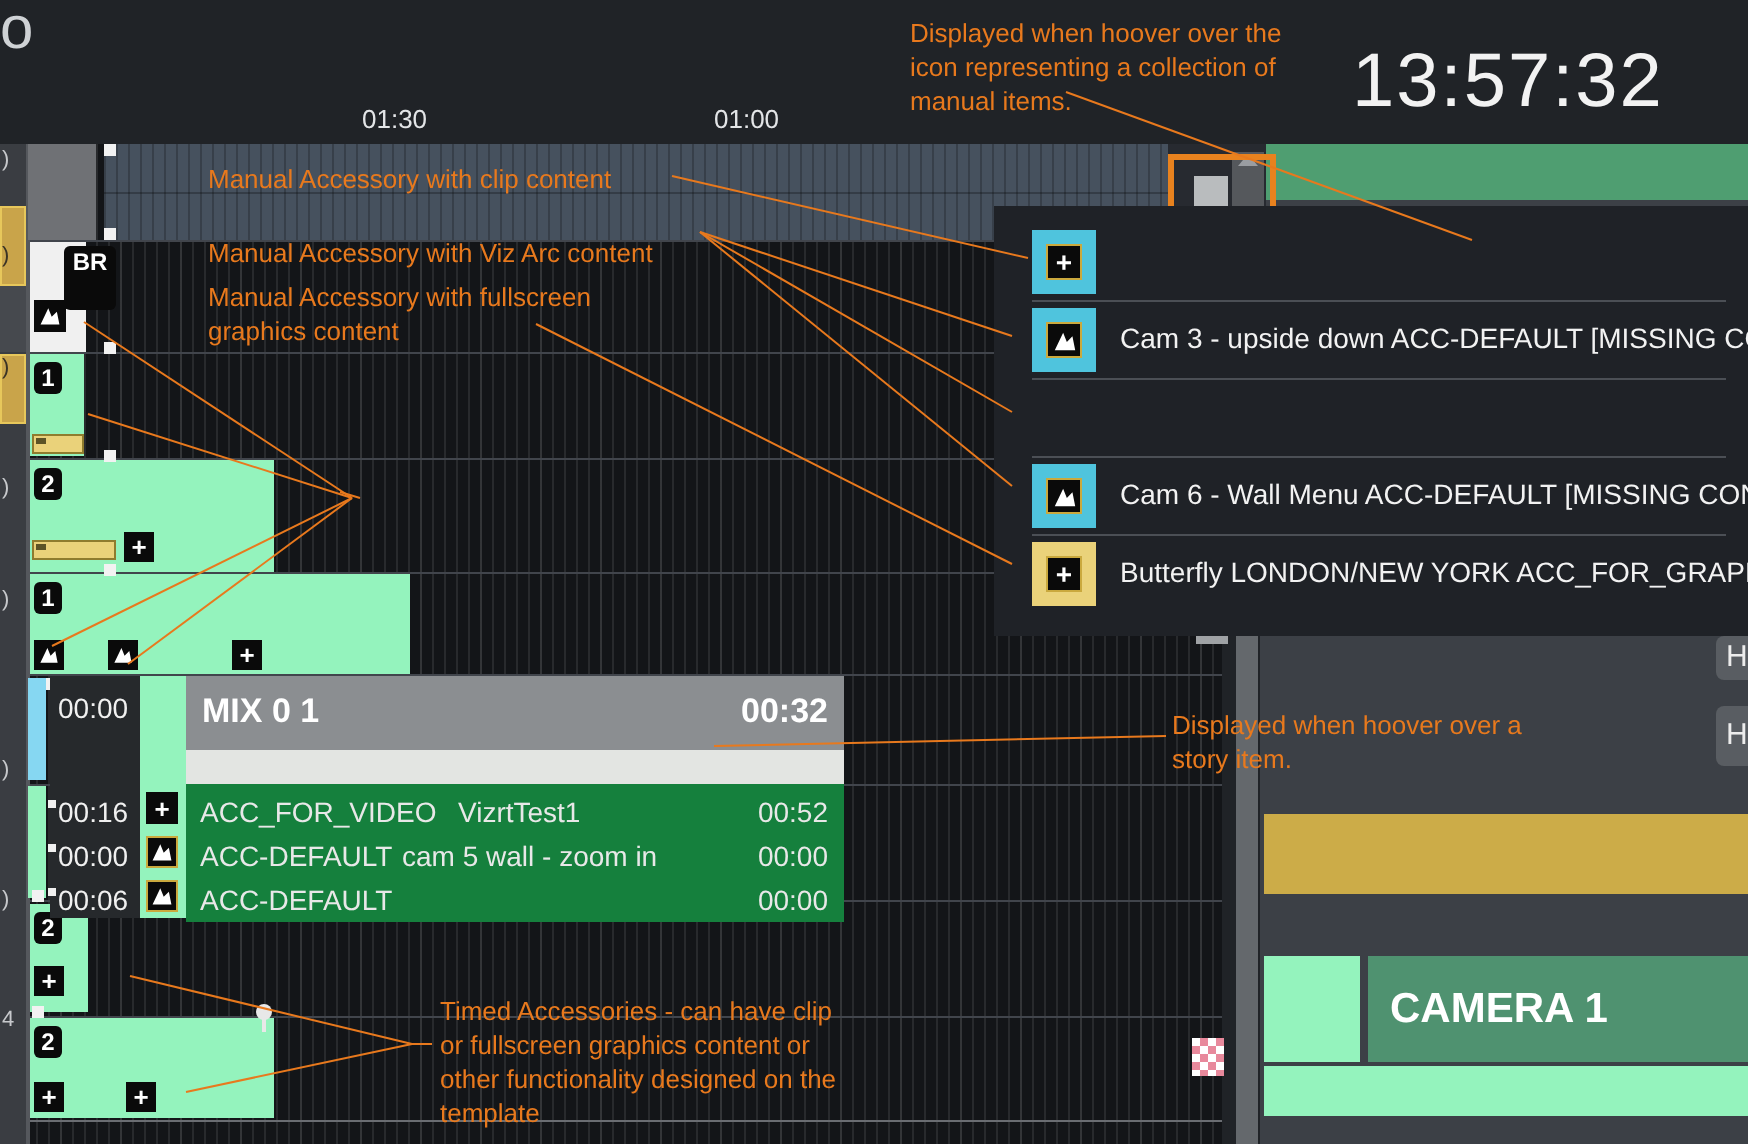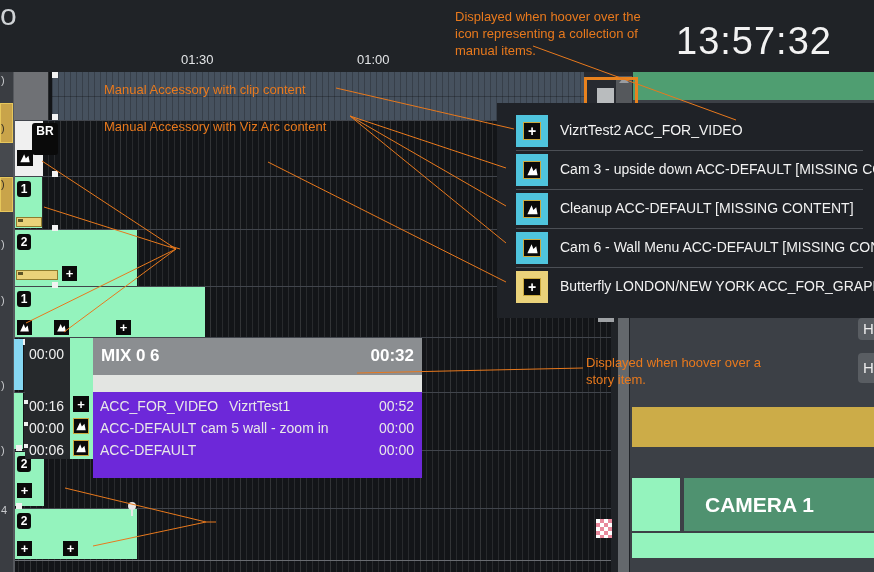--- a/index.html
+++ b/index.html
@@ -40,40 +40,40 @@
   .pin{width:8px;height:8px;border-radius:50%;background:#e8e8e8;}
   .pin-stem{width:2px;height:7px;background:#e8e8e8;}
   
   .br-block{left:15px;top:121px;width:28px;height:55px;background:#f0f0f0;}
   
   .st-timecol{left:25px;top:338px;width:45px;height:121px;background:#26292c;color:#f0f0f0;font-size:14px;}
   .st-greencol{left:70px;top:338px;width:23px;height:121px;background:#94f3bd;}
   .st-main{left:93px;top:338px;width:329px;height:121px;}
   .st-header{position:absolute;left:0;top:0;width:329px;height:37px;background:#8b8e91;color:#fff;}
   .st-progress{position:absolute;left:0;top:37px;width:329px;height:17px;background:#e3e5e2;}
-  .st-rows{position:absolute;left:0;top:54px;width:329px;height:86px;background:#6d28d9;color:#e8e8e8;font-size:14px;text-decoration:underline;}
+  .st-rows{position:absolute;left:0;top:54px;width:329px;height:69px;background:#15803d;color:#e8e8e8;font-size:14px;text-decoration:underline;}
   .st-row{position:absolute;left:0;width:329px;height:22px;line-height:22px;}
   .tick{width:4px;height:4px;background:#f0f0f0;}
   
   .popup{left:497px;top:103px;width:377px;height:215px;background:#1f2227;}
   .popup-item{position:absolute;left:0;width:377px;height:39px;}
   .popup-icon{position:absolute;left:19px;top:4px;width:32px;height:32px;display:flex;align-items:center;justify-content:center;}
   .popup-icon .inner{width:18px;height:18px;background:#0a0a0a;border:1px solid #caa93e;box-sizing:border-box;
                      color:#fff;display:flex;align-items:center;justify-content:center;font-weight:bold;font-size:14px;}
   .popup-label{position:absolute;left:63px;top:0;height:39px;line-height:39px;color:#f2f2f2;font-size:14px;white-space:nowrap;}
   .popup-sep{position:absolute;left:19px;width:347px;height:1px;background:#4b4f55;}
   
   .panel{left:630px;top:100px;width:244px;height:472px;background:#3c4046;}
   .scrollbar{left:618px;top:318px;width:11px;height:254px;background:#64686c;}
   .scroll-nub{left:598px;top:315px;width:16px;height:7px;background:#9fa2a5;}
   .green-bar{left:633px;top:72px;width:241px;height:28px;background:#4f9e71;}
   .gold-bar{left:632px;top:407px;width:242px;height:40px;background:#ccac48;}
   .cam-cell{left:632px;top:478px;width:48px;height:53px;background:#94f3bd;}
   .cam-block{left:684px;top:478px;width:190px;height:53px;background:#4f9270;color:#fff;
-             font-weight:bold;font-size:21px;line-height:53px;padding-left:21px;box-sizing:border-box;}
+             font-weight:bold;font-size:21px;line-height:53px;padding-left:11px;box-sizing:border-box;}
   .green-strip{left:632px;top:533px;width:242px;height:25px;background:#94f3bd;}
   .side-btn{background:#595d62;border-radius:4px 0 0 4px;color:#ececec;font-size:15px;
             line-height:22px;padding-left:5px;overflow:hidden;}
   .checker{left:596px;top:519px;width:16px;height:19px;
            background:repeating-conic-gradient(#e8899c 0% 25%, #ffffff 0% 50%);background-size:8px 8px;}
   
   .dark-behind{left:584px;top:72px;width:49px;height:48px;background:#272a30;}
   .coll-lightsq{left:597px;top:88px;width:17px;height:16px;background:#b9bcbe;}
   .coll-graycol{left:616px;top:76px;width:16px;height:27px;background:#55585c;}
   .coll-tri{left:619px;top:77px;width:0;height:0;border-left:5px solid transparent;
@@ -205,21 +205,21 @@
         <path d="M1.5 12 L6 2.5 L8 7.5 L11 4.5 L12.5 12 Z" fill="#fff"></path>
       </svg>
   </div>
   <div class="abs icon-sq" style="left:73px;top:440px;width:16px;height:16px;">
     <svg class="vizsvg" width="12" height="12" viewBox="0 0 14 14">
         <path d="M1.5 12 L6 2.5 L8 7.5 L11 4.5 L12.5 12 Z" fill="#fff"></path>
       </svg>
   </div>
   <div class="abs st-main">
     <div class="st-header">
-      <span style="position:absolute;left:8px;top:8px;font-weight:bold;font-size:17px;">MIX 0 6</span>
+      <span style="position:absolute;left:8px;top:8px;font-weight:bold;font-size:17px;">MIX 0 1</span>
       <span style="position:absolute;right:8px;top:8px;font-weight:bold;font-size:17px;">00:32</span>
     </div>
     <div class="st-progress"></div>
     <div class="st-rows">
       <div class="st-row" style="top:3px;">
         <span style="position:absolute;left:7px;">ACC_FOR_VIDEO</span>
         <span style="position:absolute;left:136px;">VizrtTest1</span>
         <span style="position:absolute;right:8px;">00:52</span>
       </div>
       <div class="st-row" style="top:25px;">
@@ -252,44 +252,33 @@
   <div class="abs coll-tri"></div>
   <div class="abs hl-box"></div>
 
   <div class="abs popup">
     <div class="popup-item" style="top:8px;">
       <div class="popup-icon" style="background:#4fc4dd;">
           <div class="inner">
             <span>+</span>
           </div>
         </div>
-      <div class="popup-label">VizrtTest2 ACC_FOR_VIDEO</div>
     </div>
     <div class="popup-sep" style="top:47px;"></div>
     <div class="popup-item" style="top:47px;">
       <div class="popup-icon" style="background:#4fc4dd;">
           <div class="inner">
         <svg class="vizsvg" width="13" height="13" viewBox="0 0 14 14">
               <path d="M1.5 12 L6 2.5 L8 7.5 L11 4.5 L12.5 12 Z" fill="#fff"></path>
             </svg>
           </div>
         </div>
       <div class="popup-label">Cam 3 - upside down ACC-DEFAULT [MISSING CONTENT]</div>
     </div>
     <div class="popup-sep" style="top:86px;"></div>
-    <div class="popup-item" style="top:86px;">
-      <div class="popup-icon" style="background:#4fc4dd;">
-          <div class="inner">
-        <svg class="vizsvg" width="13" height="13" viewBox="0 0 14 14">
-              <path d="M1.5 12 L6 2.5 L8 7.5 L11 4.5 L12.5 12 Z" fill="#fff"></path>
-            </svg>
-          </div>
-        </div>
-      <div class="popup-label">Cleanup ACC-DEFAULT [MISSING CONTENT]</div>
-    </div>
     <div class="popup-sep" style="top:125px;"></div>
     <div class="popup-item" style="top:125px;">
       <div class="popup-icon" style="background:#4fc4dd;">
           <div class="inner">
         <svg class="vizsvg" width="13" height="13" viewBox="0 0 14 14">
               <path d="M1.5 12 L6 2.5 L8 7.5 L11 4.5 L12.5 12 Z" fill="#fff"></path>
             </svg>
           </div>
         </div>
       <div class="popup-label">Cam 6 - Wall Menu ACC-DEFAULT [MISSING CONTENT]</div>
@@ -323,16 +312,22 @@
       <line x1="206" y1="522" x2="216" y2="522"></line>
       <line x1="170" y1="246" x2="180" y2="249"></line>
     </g>
   </svg>
 
   <div class="abs ann" style="left:455px;top:8px;width:200px;">Displayed when hoover over the
 icon representing a collection of
 manual items.</div>
   <div class="abs ann" style="left:104px;top:81px;width:260px;">Manual Accessory with clip content</div>
   <div class="abs ann" style="left:104px;top:108px;width:280px;margin-top:10px;">Manual Accessory with Viz Arc content</div>
+  <div class="abs ann" style="left:104px;top:140px;width:200px;">Manual Accessory with fullscreen
+graphics content</div>
   <div class="abs ann" style="left:586px;top:354px;width:210px;">Displayed when hoover over a
 story item.</div>
+  <div class="abs ann" style="left:220px;top:497px;width:225px;">Timed Accessories - can have clip
+or fullscreen graphics content or
+other functionality designed on the
+template</div>
 
 </div>
 
 </body></html>

